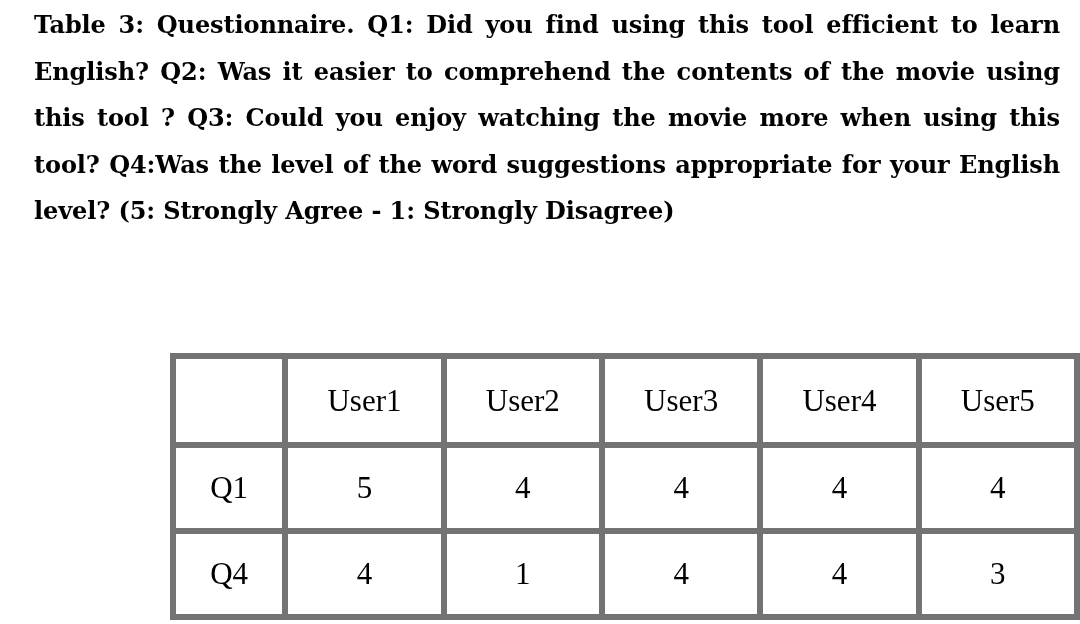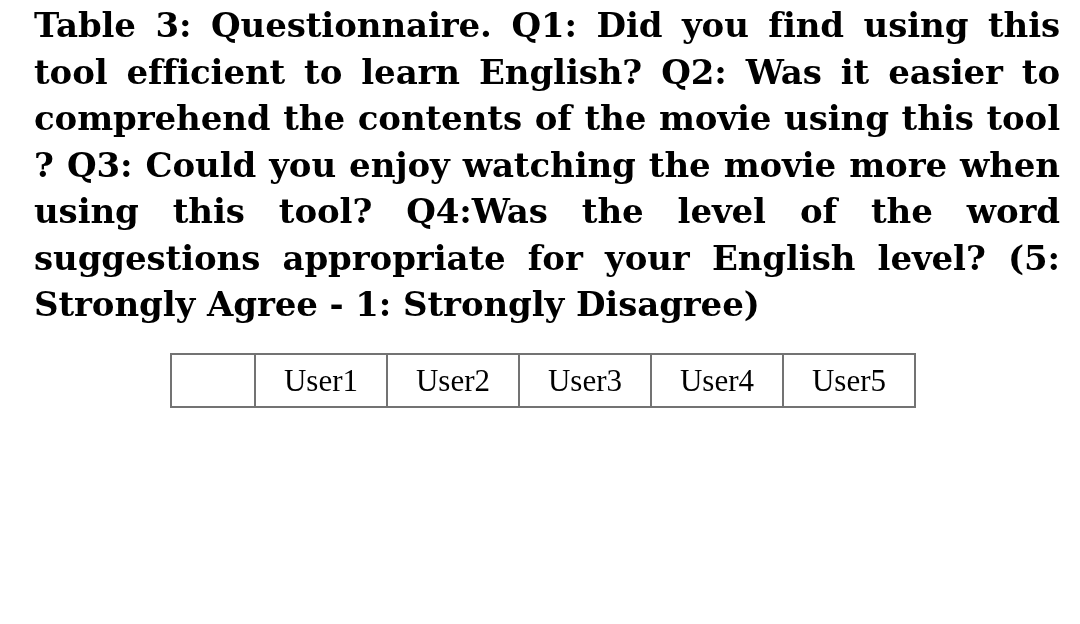--- a/index.html
+++ b/index.html
@@ -20,43 +20,43 @@
     height: 624px;
     box-sizing: border-box;
   }
   .caption {
     position: absolute;
     top: 2px;
     left: 34px;
     width: 1026px;
     font-family: "DejaVu Serif", serif;
     font-weight: bold;
-    font-size: 34px;
+    font-size: 24px;
     line-height: 46.5px;
     letter-spacing: -0.1px;
     text-align: justify;
     text-justify: inter-word;
     color: #000000;
   }
   .table-wrap {
     position: absolute;
     top: 353px;
     left: 170px;
   }
   table.qtable {
     border-collapse: collapse;
     font-family: "Liberation Serif", serif;
     font-size: 31px;
     color: #000000;
   }
   table.qtable td, table.qtable th {
-    border: 2px solid #737373;
+    border: 6px solid #737373;
     text-align: center;
     font-weight: normal;
-    padding: 0;
+    padding: 16px;
     height: 48px;
     line-height: 48px;
   }
   table.qtable th {
     height: 51px;
     line-height: 51px;
   }
   .col-label {
     width: 82px;
   }
@@ -80,17 +80,33 @@
         <tr>
           <th class="col-label"></th>
           <th class="col-user">User1</th>
           <th class="col-user">User2</th>
           <th class="col-user">User3</th>
           <th class="col-user">User4</th>
           <th class="col-user">User5</th>
         </tr>
       </thead>
       <tbody>
+        <tr>
+          <td class="rowhead">Q1</td>
+          <td>5</td>
+          <td>4</td>
+          <td>4</td>
+          <td>4</td>
+          <td>4</td>
+        </tr>
+        <tr>
+          <td class="rowhead">Q4</td>
+          <td>4</td>
+          <td>1</td>
+          <td>4</td>
+          <td>4</td>
+          <td>3</td>
+        </tr>
       </tbody>
     </table>
   </div>
 
 </div>
 
 </body></html>

